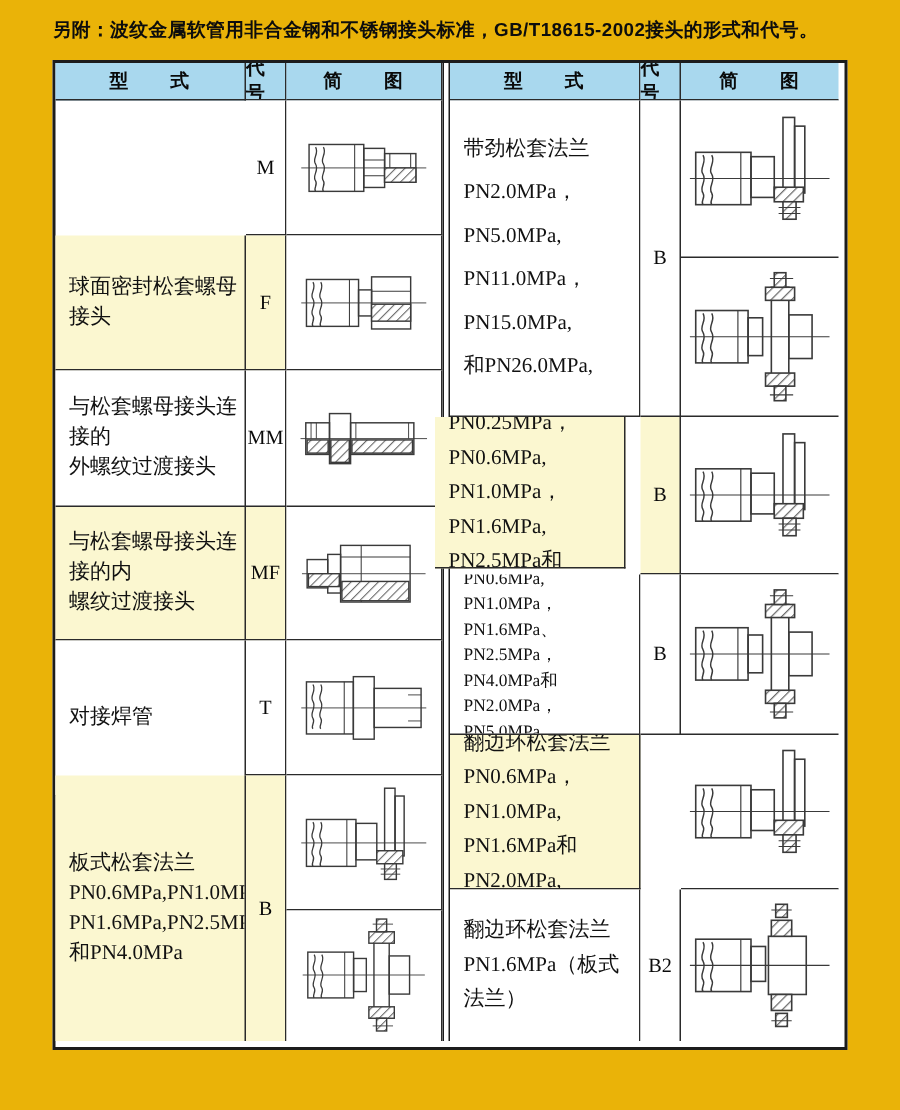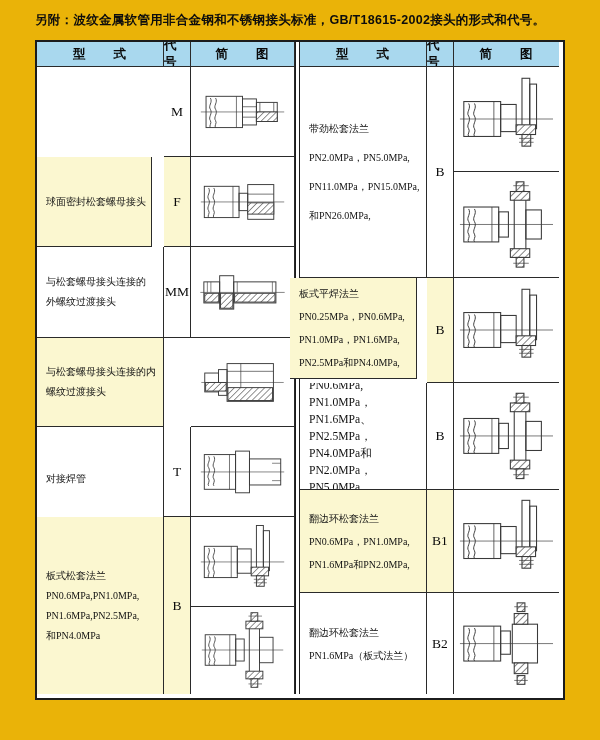--- a/index.html
+++ b/index.html
@@ -19,21 +19,21 @@
   .cell{
     position:absolute;box-sizing:border-box;
     border-right:1px solid #2a2a2a;border-bottom:1px solid #2a2a2a;
     display:flex;align-items:center;overflow:hidden;
   }
   .hdr{
     background:#a9d8ee;justify-content:center;font-weight:bold;
     font-size:12.5px;letter-spacing:1px;color:#0a0a0a;
   }
   .type{justify-content:flex-start;padding-left:9px;padding-right:4px;
-    font-size:10px;line-height:20px;}
+    font-size:14px;line-height:20px;}
   .type span{white-space:pre-line;font-family:"Liberation Serif","DejaVu Serif",serif;}
   .code{justify-content:center;font-family:"Liberation Serif","DejaVu Serif",serif;
     font-size:13.5px;color:#0a0a0a;}
   .diagc{justify-content:center;padding:2px;background:#fff;}
   .yellow{background:#fbf7d0;}
   .white{background:#ffffff;}
   .nb-b{border-bottom:none;}
   .nb-r{border-right:none;}
   .gap{
     position:absolute;box-sizing:border-box;background:#ffffff;
@@ -81,21 +81,21 @@
           <rect x="50" y="31" width="16" height="30" fill="none" stroke="#3a3a3a" stroke-width="1.1"></rect>
           <line x1="50" y1="40" x2="66" y2="40" stroke="#3a3a3a" stroke-width="0.8"></line>
           <line x1="50" y1="52" x2="66" y2="52" stroke="#3a3a3a" stroke-width="0.8"></line>
           <rect x="66" y="35" width="24" height="22" fill="none" stroke="#3a3a3a" stroke-width="1.1"></rect>
           <rect x="66" y="46" width="24" height="11" fill="url(#hp)" stroke="#3a3a3a" stroke-width="1.1"></rect>
           <line x1="70" y1="35" x2="70" y2="46" stroke="#3a3a3a" stroke-width="0.8"></line>
           <line x1="86" y1="35" x2="86" y2="46" stroke="#3a3a3a" stroke-width="0.8"></line>
         </svg>
       </div>
 
-    <div class="cell type yellow" style="left:0;top:115px;width:115px;height:90px">
+    <div class="cell type yellow" style="left:0;top:115px;width:127px;height:90px">
         <span>球面密封松套螺母接头</span>
       </div>
     <div class="cell code yellow" style="left:127px;top:115px;width:27px;height:90px">F</div>
     <div class="cell diagc" style="left:154px;top:115px;width:104px;height:90px">
         <svg viewBox="0 0 100 92" class="diag">
           <line x1="2" y1="46" x2="98" y2="46" stroke="#3a3a3a" stroke-width="0.7"></line>
           <rect x="6" y="28" width="40" height="36" fill="none" stroke="#3a3a3a" stroke-width="1.1"></rect>
           <path d="M11 30 c3 5 -3 9 0 13 c3 5 -3 9 0 13 c2 3 -2 6 0 8" fill="none" stroke="#3a3a3a" stroke-width="1"></path>
           <path d="M17 30 c3 5 -3 9 0 13 c3 5 -3 9 0 13 c2 3 -2 6 0 8" fill="none" stroke="#3a3a3a" stroke-width="1"></path>
           <line x1="39" y1="28" x2="39" y2="64" stroke="#3a3a3a" stroke-width="0.8"></line>
@@ -125,20 +125,21 @@
           <rect x="7" y="47" width="16" height="10" fill="url(#hp)" stroke="#3a3a3a" stroke-width="1.1"></rect>
           <rect x="25" y="47" width="14" height="17" fill="url(#hp)" stroke="#3a3a3a" stroke-width="1.1"></rect>
           <rect x="41" y="47" width="46" height="10" fill="url(#hp)" stroke="#3a3a3a" stroke-width="1.1"></rect>
         </svg>
       </div>
 
     <div class="cell type yellow" style="left:0;top:296px;width:127px;height:89px">
         <span>与松套螺母接头连接的内
 螺纹过渡接头</span>
       </div>
+    <div class="cell code yellow" style="left:127px;top:296px;width:27px;height:89px">MF</div>
     <div class="cell diagc" style="left:154px;top:296px;width:104px;height:89px">
         <svg viewBox="0 0 100 92" class="diag">
           <line x1="2" y1="46" x2="98" y2="46" stroke="#3a3a3a" stroke-width="0.7"></line>
           <rect x="6" y="35" width="16" height="22" fill="none" stroke="#3a3a3a" stroke-width="1.1"></rect>
           <rect x="22" y="31" width="10" height="30" fill="none" stroke="#3a3a3a" stroke-width="1.1"></rect>
           <rect x="32" y="24" width="54" height="44" fill="none" stroke="#3a3a3a" stroke-width="1.1"></rect>
           <line x1="48" y1="24" x2="48" y2="68" stroke="#3a3a3a" stroke-width="0.8"></line>
           <line x1="32" y1="33" x2="86" y2="33" stroke="#3a3a3a" stroke-width="0.8"></line>
           <rect x="7" y="46" width="24" height="10" fill="url(#hp)" stroke="#3a3a3a" stroke-width="1.1"></rect>
           <rect x="33" y="52" width="52" height="15" fill="url(#hp)" stroke="#3a3a3a" stroke-width="1.1"></rect>
@@ -299,21 +300,20 @@
           <line x1="57" y1="6" x2="73" y2="6" stroke="#3a3a3a" stroke-width="0.7"></line>
           <line x1="57" y1="86" x2="73" y2="86" stroke="#3a3a3a" stroke-width="0.7"></line>
         </svg>
       </div>
 
     <div class="cell type yellow lh-med" style="left:263px;top:448px;width:127px;height:103px">
         <span>翻边环松套法兰
 PN0.6MPa，PN1.0MPa,
 PN1.6MPa和PN2.0MPa,</span>
       </div>
-    <div class="cell code yellow" style="left:390px;top:448px;width:27px;height:103px">B1</div>
     <div class="cell diagc nb-r" style="left:417px;top:448px;width:105px;height:103px">
         <svg viewBox="0 0 100 92" class="diag">
           <line x1="2" y1="46" x2="98" y2="46" stroke="#3a3a3a" stroke-width="0.7"></line>
           <rect x="6" y="28" width="38" height="36" fill="none" stroke="#3a3a3a" stroke-width="1.1"></rect>
           <path d="M11 30 c3 5 -3 9 0 13 c3 5 -3 9 0 13 c2 3 -2 6 0 8" fill="none" stroke="#3a3a3a" stroke-width="1"></path>
           <path d="M17 30 c3 5 -3 9 0 13 c3 5 -3 9 0 13 c2 3 -2 6 0 8" fill="none" stroke="#3a3a3a" stroke-width="1"></path>
           <line x1="37" y1="28" x2="37" y2="64" stroke="#3a3a3a" stroke-width="0.8"></line>
           <rect x="44" y="31" width="16" height="28" fill="none" stroke="#3a3a3a" stroke-width="1.1"></rect>
           <rect x="66" y="4" width="8" height="58" fill="none" stroke="#3a3a3a" stroke-width="1.1"></rect>
           <rect x="74" y="10" width="7" height="46" fill="none" stroke="#3a3a3a" stroke-width="1.1"></rect>

